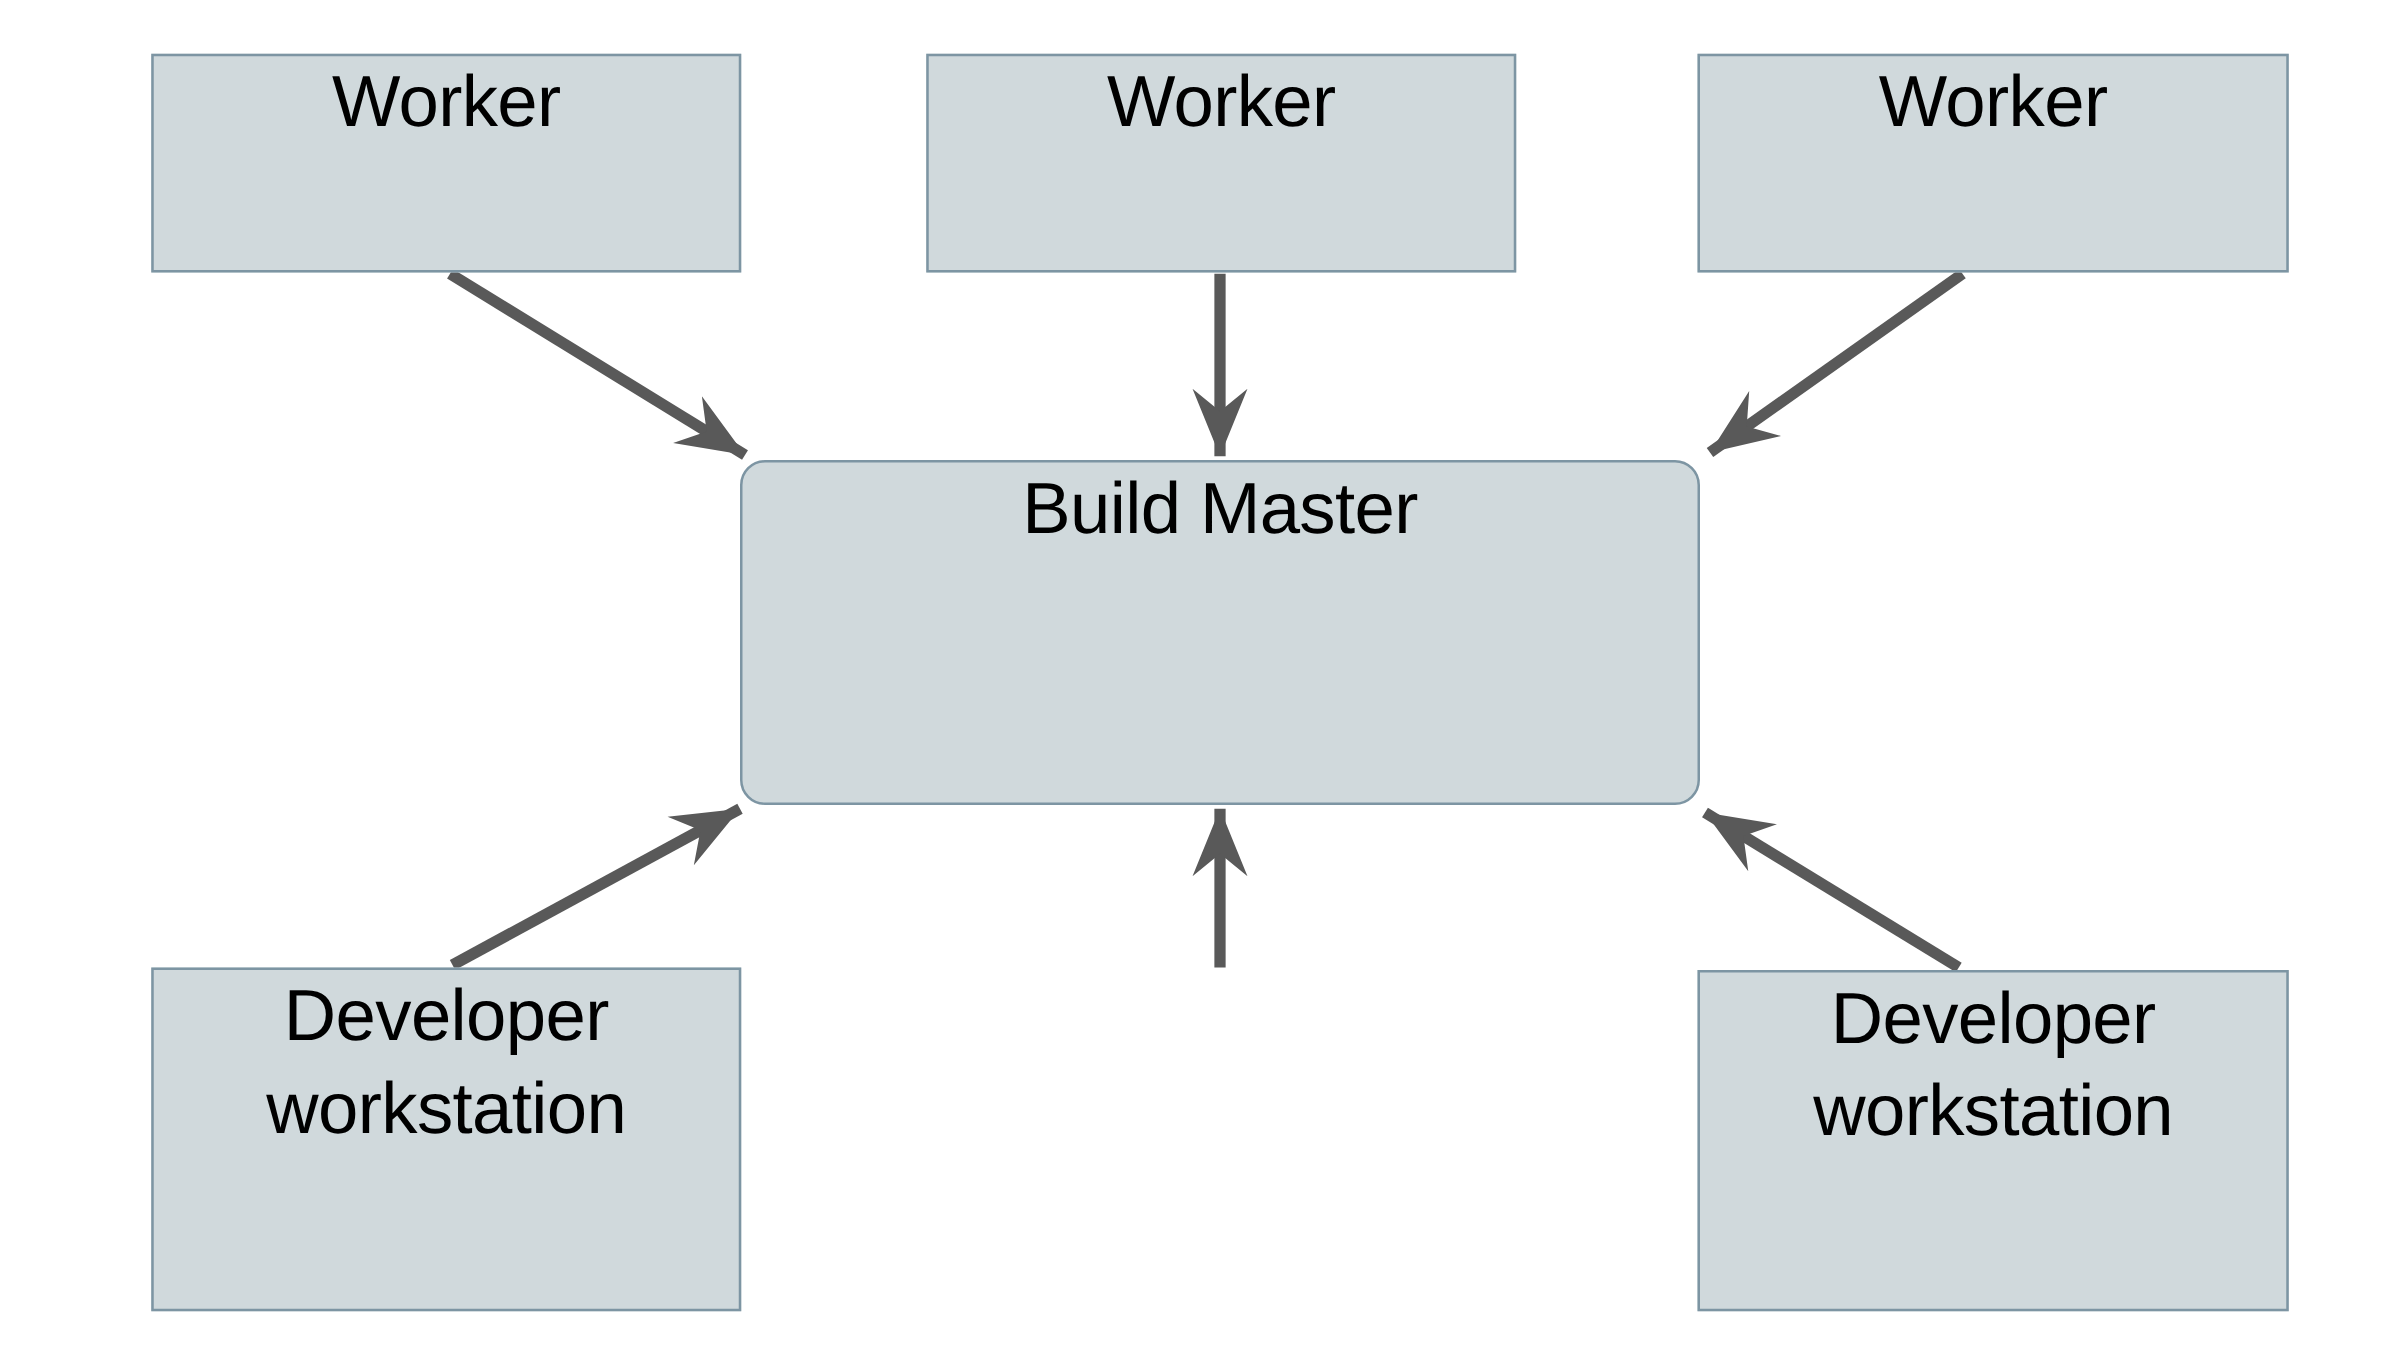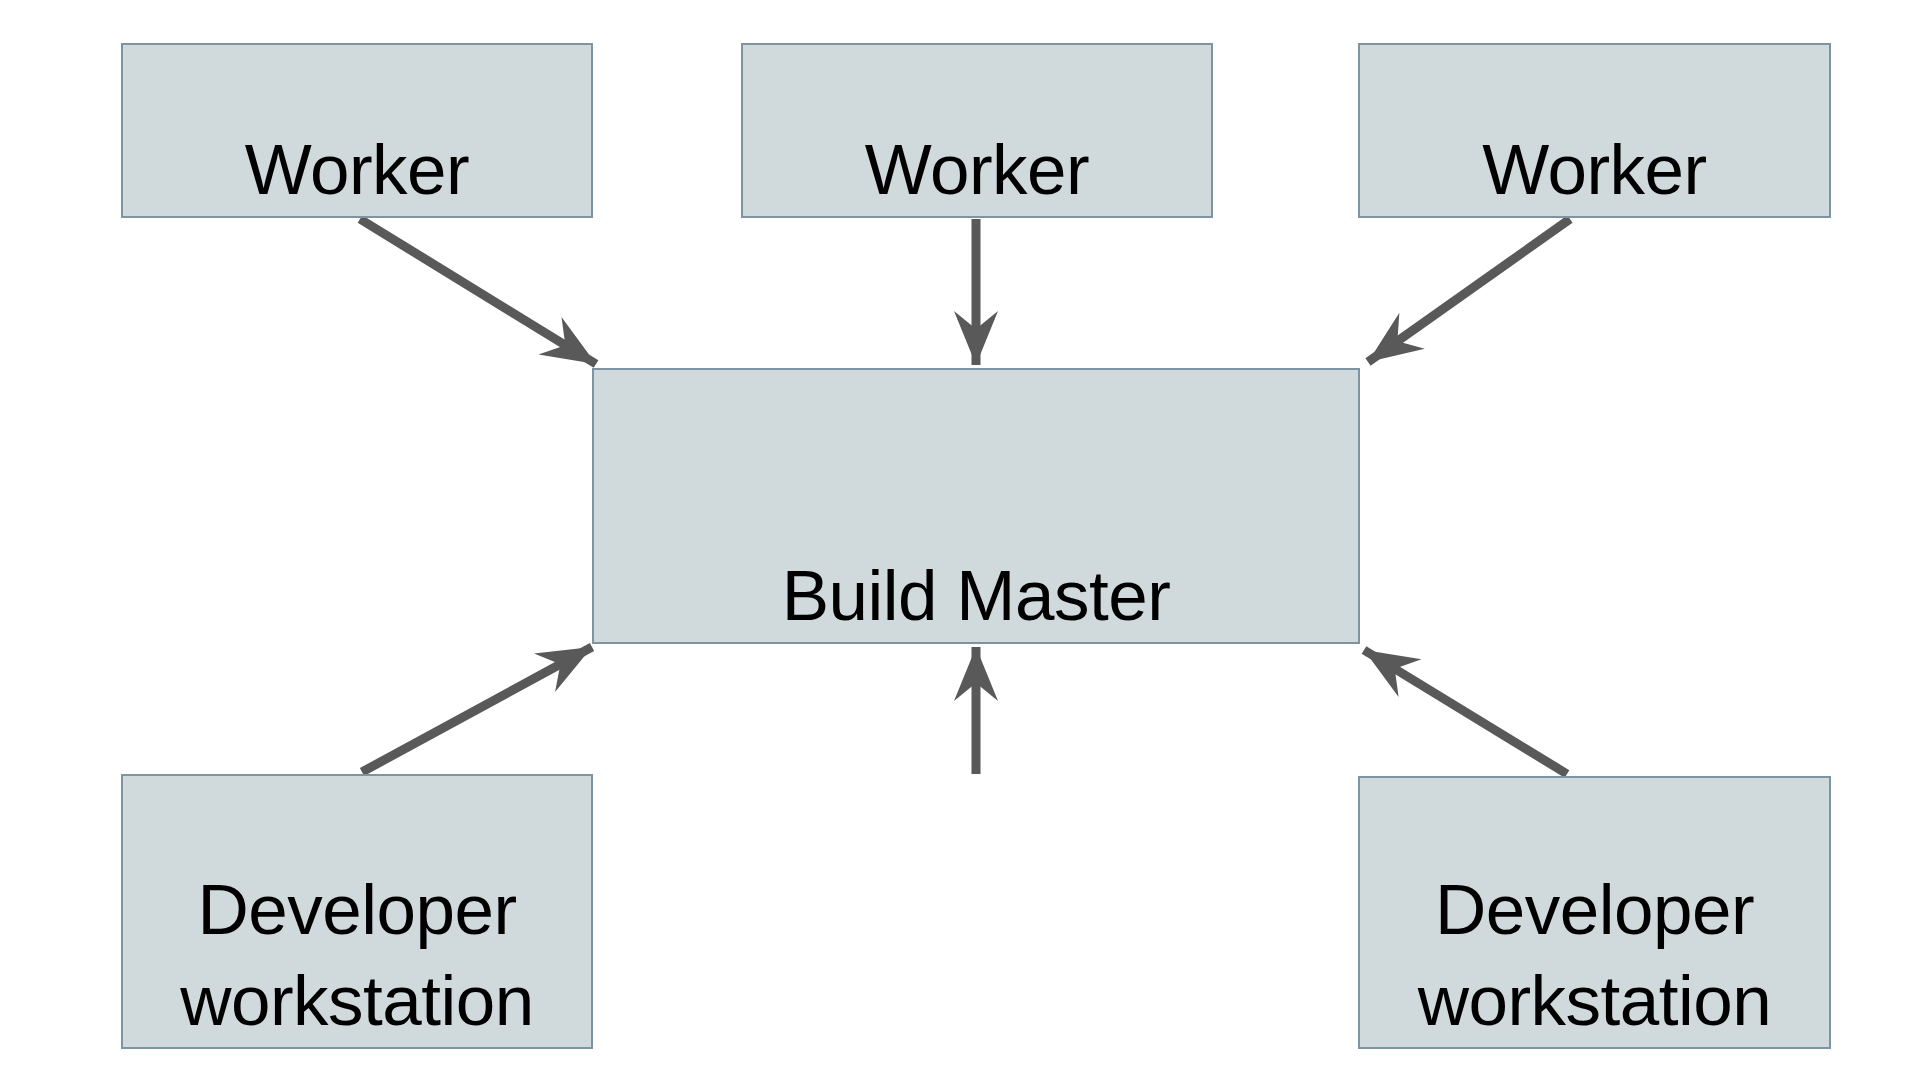--- a/index.html
+++ b/index.html
@@ -25,32 +25,32 @@
   .edge{
     stroke:var(--arrow-color);
     stroke-width:9;
     fill:none;
   }
   .arrowhead-path{fill:var(--arrow-color);}
   .node{
     position:absolute;
     background:var(--node-fill);
     border:2px solid var(--node-border);
-    display:flex;align-items:flex-end;justify-content:center;
+    display:flex;align-items:flex-start;justify-content:center;
     text-align:center;
     color:var(--text-color);
-    font-size:71px;
+    font-size:58px;
     line-height:1.28;
     letter-spacing:-0.5px;
   }
   .node .label{display:block;padding:0 8px;}
   .node-worker-1{left:121px;top:43px;width:472px;height:175px;}
   .node-worker-2{left:741px;top:43px;width:472px;height:175px;}
   .node-worker-3{left:1358px;top:43px;width:473px;height:175px;}
-  .node-build-master{left:592px;top:368px;width:768px;height:276px;}
+  .node-build-master{left:592px;top:368px;width:768px;height:276px;border-radius:20px;}
   .node-dev-workstation-1{left:121px;top:774px;width:472px;height:275px;}
   .node-ci-server{left:741px;top:775px;width:472px;height:274px;}
   .node-dev-workstation-2{left:1358px;top:776px;width:473px;height:273px;}
 </style>
 </head>
 <body>
 
 <div class="canvas">
 
   <svg class="edges" width="1910" height="1090" viewBox="0 0 1910 1090" xmlns="http://www.w3.org/2000/svg">

